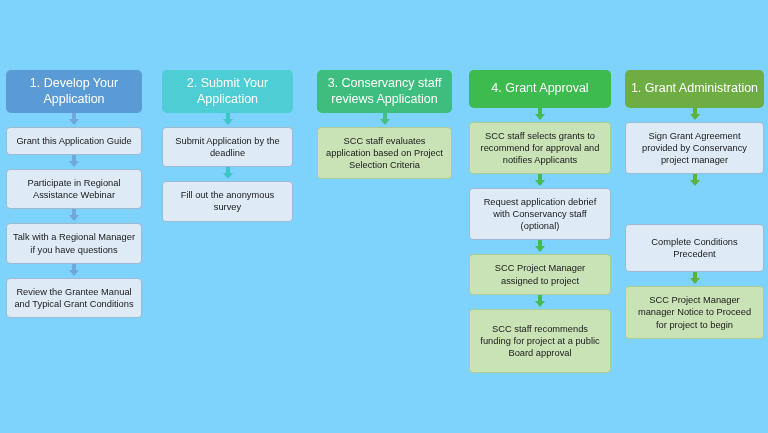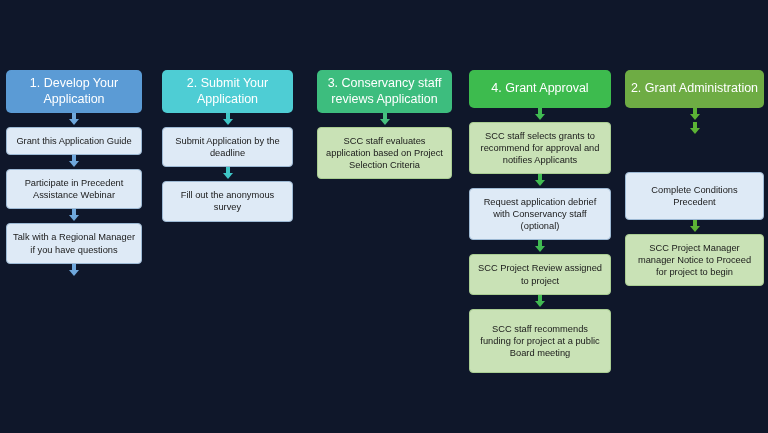--- a/index.html
+++ b/index.html
@@ -11,21 +11,21 @@
     width: 768px;
     height: 433px;
     overflow: hidden;
     font-family: "Liberation Sans", sans-serif;
   }
 
   #flowchart {
     position: relative;
     width: 768px;
     height: 433px;
-    background: #0f172a;
+    background: #7dd3fc;
   }
 
   .column {
     position: absolute;
     top: 70px;
     display: flex;
     flex-direction: column;
     align-items: stretch;
   }
 
@@ -130,34 +130,35 @@
           <span class="head"></span>
         </span>
       </div>
     <div class="node-box node-blue">Grant this Application Guide</div>
     <div class="connector">
         <span class="arrow arrow-blue">
           <span class="stem"></span>
           <span class="head"></span>
         </span>
       </div>
-    <div class="node-box node-blue">Participate in Precedent Assistance Webinar</div>
+    <div class="node-box node-blue">Participate in Regional Assistance Webinar</div>
     <div class="connector">
         <span class="arrow arrow-blue">
           <span class="stem"></span>
           <span class="head"></span>
         </span>
       </div>
     <div class="node-box node-blue">Talk with a Regional Manager if you have questions</div>
     <div class="connector">
         <span class="arrow arrow-blue">
           <span class="stem"></span>
           <span class="head"></span>
         </span>
       </div>
+    <div class="node-box node-blue">Review the Grantee Manual and Typical Grant Conditions</div>
   </div>
 
   <div class="column col-2">
     <div class="header-box" style="background:#4ecdd4;">2. Submit Your Application</div>
     <div class="connector">
         <span class="arrow arrow-teal">
           <span class="stem"></span>
           <span class="head"></span>
         </span>
       </div>
@@ -197,38 +198,39 @@
           <span class="head"></span>
         </span>
       </div>
     <div class="node-box node-blue">Request application debrief with Conservancy staff (optional)</div>
     <div class="connector">
         <span class="arrow arrow-green2">
           <span class="stem"></span>
           <span class="head"></span>
         </span>
       </div>
-    <div class="node-box node-green">SCC Project Review assigned to project</div>
-    <div class="connector">
-        <span class="arrow arrow-green2">
-          <span class="stem"></span>
-          <span class="head"></span>
-        </span>
-      </div>
-    <div class="node-box node-green" style="padding:13px 6px;">SCC staff recommends funding for project at a public Board meeting</div>
+    <div class="node-box node-green">SCC Project Manager assigned to project</div>
+    <div class="connector">
+        <span class="arrow arrow-green2">
+          <span class="stem"></span>
+          <span class="head"></span>
+        </span>
+      </div>
+    <div class="node-box node-green" style="padding:13px 6px;">SCC staff recommends funding for project at a public Board approval</div>
   </div>
 
   <div class="column col-5">
-    <div class="header-box" style="background:#6eac44;">2. Grant Administration</div>
+    <div class="header-box" style="background:#6eac44;">1. Grant Administration</div>
     <div class="connector">
         <span class="arrow arrow-olive">
           <span class="stem"></span>
           <span class="head"></span>
         </span>
       </div>
+    <div class="node-box node-blue">Sign Grant Agreement provided by Conservancy project manager</div>
     <div class="connector">
         <span class="arrow arrow-olive">
           <span class="stem"></span>
           <span class="head"></span>
         </span>
       </div>
     <div class="node-box node-blue" style="padding:11px 6px;margin-top:36px;">Complete Conditions Precedent</div>
     <div class="connector">
         <span class="arrow arrow-olive">
           <span class="stem"></span>

